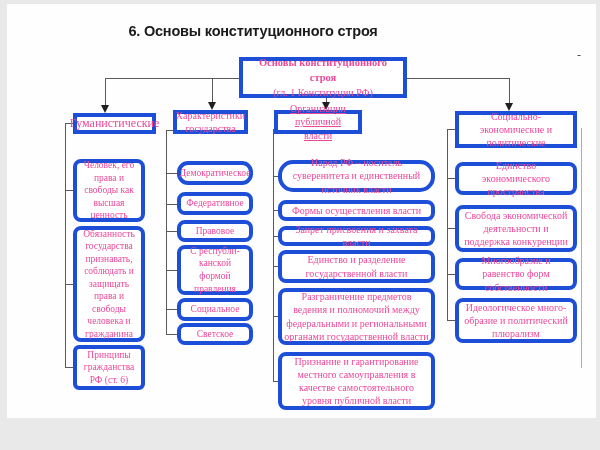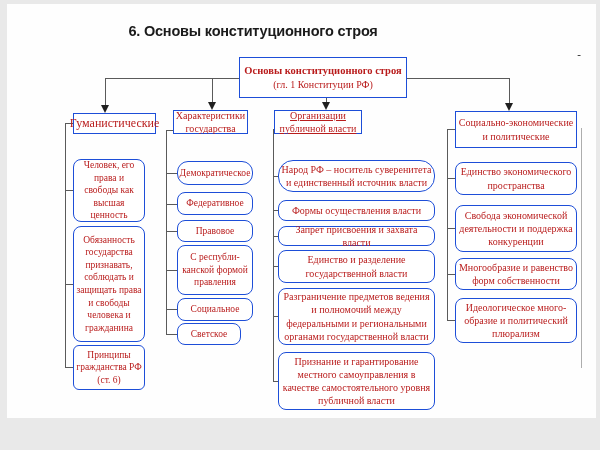--- a/index.html
+++ b/index.html
@@ -3,23 +3,23 @@
 <meta charset="utf-8">
 <style>
   html,body{margin:0;padding:0;}
   body{width:600px;height:450px;overflow:hidden;background:#e9e9e9;
        font-family:"Liberation Serif", serif;}
   #canvas{position:relative;width:600px;height:450px;}
   .paper{position:absolute;left:7px;top:4px;width:589px;height:414px;background:#fefefe;}
   .title{position:absolute;left:103px;top:23px;width:300px;text-align:center;
          font-family:"Liberation Sans", sans-serif;font-weight:bold;font-size:14.5px;
          letter-spacing:-0.2px;color:#1b1b1b;}
-  .box{position:absolute;box-sizing:border-box;background:#fff;border:1px solid #1d4ed8;
+  .box{position:absolute;box-sizing:border-box;background:#fff;border:4px solid #1d4ed8;
        display:flex;flex-direction:column;align-items:center;justify-content:center;
-       text-align:center;color:#b91c1c;padding:1px 2px;line-height:1.32;}
+       text-align:center;color:#ec4899;padding:1px 2px;line-height:1.32;}
   .round{border-radius:8px;}
   .f95{font-size:9.5px;}
   .f10{font-size:10px;}
   .f105{font-size:12px;}
   .root-title{font-weight:bold;font-size:10.5px;line-height:1.4;}
   .root-sub{font-size:10px;line-height:1.3;}
   .hl,.vl{position:absolute;background:#5a5a5a;}
   .hl{height:1px;} .vl{width:1px;}
   .arrow{position:absolute;width:0;height:0;
          border-left:4px solid transparent;border-right:4px solid transparent;
@@ -73,21 +73,21 @@
   <div class="hl" style="left:166px;top:270px;width:11px;"></div>
   <div class="hl" style="left:166px;top:309px;width:11px;"></div>
   <div class="hl" style="left:166px;top:334px;width:11px;"></div>
 
   <div class="box f10" style="left:173px;top:110px;width:75px;height:24px;">Характеристики государства</div>
   <div class="box round f95" style="left:177px;top:161px;width:76px;height:24px;border-radius:11px;">Демократическое</div>
   <div class="box round f95" style="left:177px;top:192px;width:76px;height:23px;">Федеративное</div>
   <div class="box round f95" style="left:177px;top:220px;width:76px;height:22px;">Правовое</div>
   <div class="box round f95" style="left:177px;top:245px;width:76px;height:50px;">С республи­канской формой правления</div>
   <div class="box round f95" style="left:177px;top:298px;width:76px;height:23px;">Социальное</div>
-  <div class="box round f95" style="left:177px;top:323px;width:64px;height:22px;">Светское</div>
+  <div class="box round f95" style="left:177px;top:323px;width:76px;height:22px;">Светское</div>
 
   <div class="vl" style="left:273px;top:129px;height:252px;"></div>
   <div class="hl" style="left:273px;top:129px;width:7px;"></div>
   <div class="hl" style="left:273px;top:176px;width:5px;"></div>
   <div class="hl" style="left:273px;top:210px;width:5px;"></div>
   <div class="hl" style="left:273px;top:236px;width:5px;"></div>
   <div class="hl" style="left:273px;top:266px;width:5px;"></div>
   <div class="hl" style="left:273px;top:316px;width:5px;"></div>
   <div class="hl" style="left:273px;top:381px;width:5px;"></div>
 

